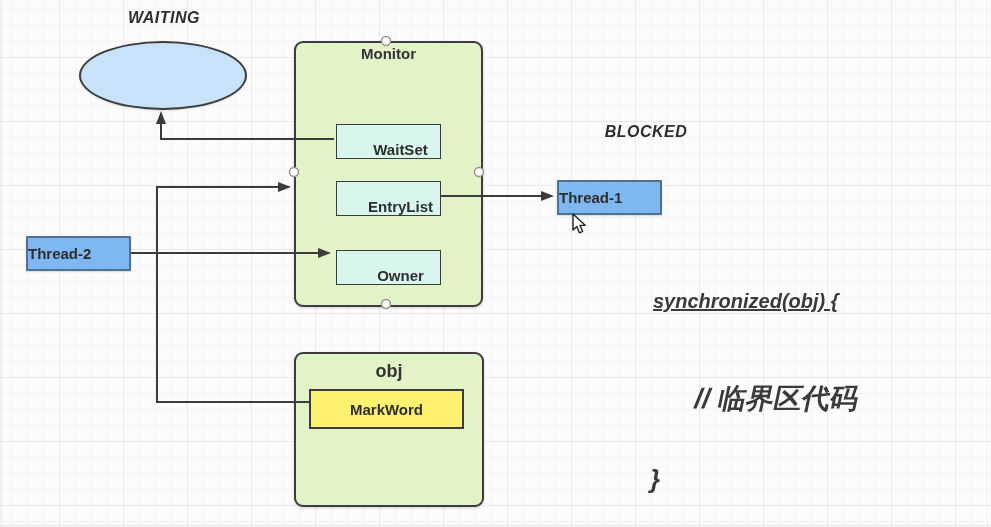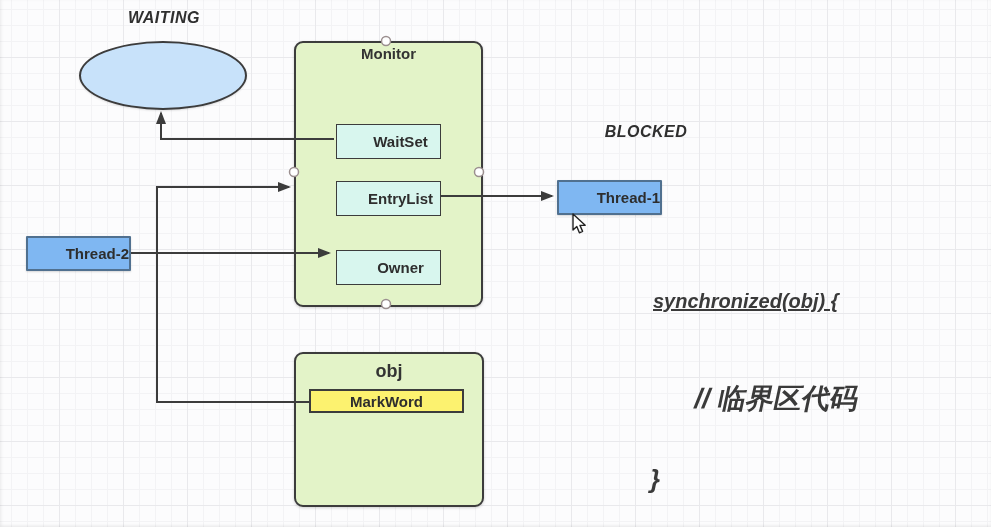--- a/index.html
+++ b/index.html
@@ -42,41 +42,41 @@
   .group-title{
     position:absolute;left:0;right:0;text-align:center;
     font-weight:bold;color:#333;
   }
   #monitor-box .group-title{top:2px;font-size:15px;}
   #obj-box .group-title{top:7px;font-size:18px;}
   .field-box{
     position:absolute;left:40px;width:105px;height:35px;
     background:var(--cyan-fill,#d8f6ee);
     border:1.5px solid var(--line,#3c3c3c);
-    display:flex;align-items:center;justify-content:center;
+    display:flex;align-items:flex-end;justify-content:center;
     font-weight:bold;font-size:15px;color:#2e2e2e;
     box-sizing:border-box;
     padding-left:24px;
   }
   #field-waitset{top:81px;}
   #field-entrylist{top:138px;}
   #field-owner{top:195px;margin-top:12px;}
   .markword{
-    left:309px;top:389px;width:155px;height:24px;
+    left:309px;top:389px;width:155px;height:40px;
     background:var(--yellow-fill,#fcf26f);
     border:2px solid var(--line,#3c3c3c);
     display:flex;align-items:center;justify-content:center;
     font-weight:bold;font-size:15px;color:#2e2e2e;
     box-sizing:border-box;
   }
   .thread-box{
     width:105px;height:35px;
     background:var(--blue-fill,#7fb7f2);
     border:2px solid var(--blue-border,#50708f);
-    display:flex;align-items:center;justify-content:flex-end;
+    display:flex;align-items:center;justify-content:flex-start;
     font-weight:bold;font-size:15px;color:#2d2d2d;
     box-sizing:border-box;border-radius:1px;
     box-shadow:0 1px 2px rgba(0,0,0,.15);
   }
   #thread1-box{left:557px;top:180px;}
   #thread2-box{left:26px;top:236px;}
   .code-text{
     font-weight:bold;font-style:italic;color:#3a3a3a;white-space:nowrap;
   }
   #code-line1{left:653px;top:290px;font-size:20px;text-decoration:underline;}

